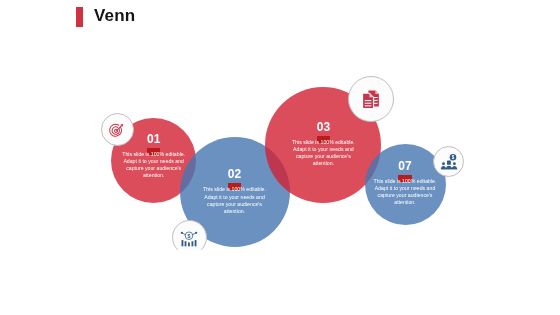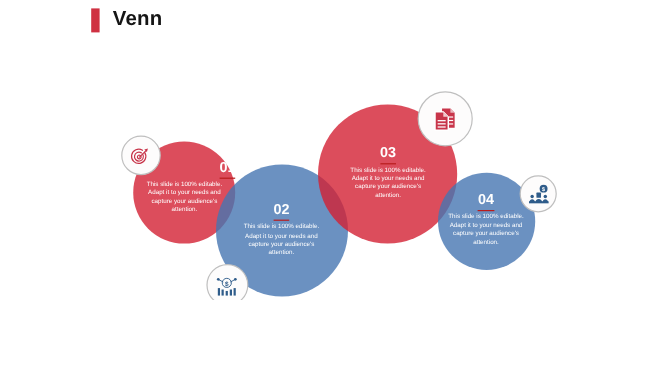--- a/index.html
+++ b/index.html
@@ -5,49 +5,49 @@
   html,body{margin:0;padding:0;}
   body{width:560px;height:315px;overflow:hidden;background:#ffffff;
        font-family:"Liberation Sans",sans-serif;}
   .slide{position:relative;width:560px;height:250px;background:#fff;overflow:hidden;}
   .title-bar{position:absolute;left:76px;top:7px;width:7px;height:20px;background:#cf3142;}
   .title{position:absolute;left:94px;top:6px;font-size:17px;font-weight:bold;color:#151515;letter-spacing:.2px;}
   .circle{position:absolute;border-radius:50%;}
   .c-red{background:rgba(211,33,51,.80);}
   .c-blue{background:rgba(70,118,178,.80);}
   .num{position:absolute;left:0;right:0;text-align:center;color:#fff;font-size:12px;font-weight:bold;line-height:1;}
-  .num i{font-style:normal;border-bottom:1px solid #b91c1c;padding-bottom:2px;}
+  .num i{font-style:normal;border-bottom:7px solid #b91c1c;padding-bottom:2px;}
   .body-txt{position:absolute;text-align:center;color:#fff;font-size:5.2px;line-height:7.3px;}
   .icon-circle{position:absolute;border-radius:50%;background:#fdfcfc;border:1px solid #bfbfbf;}
   .icon-circle svg{position:absolute;left:50%;top:50%;transform:translate(-50%,-50%);}
 </style>
 </head>
 <body>
 
 <div class="slide">
   <div class="title-bar"></div>
   <div class="title">Venn</div>
 
   <div class="circle c-red" style="left:111.2px;top:117.5px;width:85px;height:85px;">
-    <div class="num" style="top:15px;text-align:right;"><i>01</i></div>
+    <div class="num" style="top:15px;"><i>01</i></div>
     <div class="body-txt" style="left:10px;right:10px;top:33px;">This slide is 100% editable. Adapt it to your needs and capture your audience's attention.</div>
   </div>
 
   <div class="circle c-blue" style="left:179.5px;top:137.3px;width:110px;height:110px;text-decoration:underline;">
     <div class="num" style="top:31px;"><i>02</i></div>
     <div class="body-txt" style="left:22px;right:22px;top:49px;">This slide is 100% editable. Adapt it to your needs and capture your audience's attention.</div>
   </div>
 
   <div class="circle c-red" style="left:265.4px;top:86.5px;width:116px;height:116px;">
     <div class="num" style="top:34px;"><i>03</i></div>
     <div class="body-txt" style="left:26px;right:26px;top:52px;">This slide is 100% editable. Adapt it to your needs and capture your audience's attention.</div>
   </div>
 
   <div class="circle c-blue" style="left:364.5px;top:143.5px;width:81px;height:81px;">
-    <div class="num" style="top:16px;"><i>04</i></div>
+    <div class="num" style="top:16px;"><i>07</i></div>
     <div class="body-txt" style="left:8px;right:8px;top:34px;">This slide is 100% editable. Adapt it to your needs and capture your audience's attention.</div>
   </div>
 
   <div class="icon-circle" style="left:100.5px;top:113px;width:31px;height:31px;">
     <svg width="17" height="17" viewBox="0 0 32 32">
       <g fill="none" stroke="#c8354a" stroke-width="1.9" stroke-linecap="round">
         <path d="M22.6 10.2a11.2 11.2 0 1 1-3.3-3.2"></path>
         <path d="M19.6 13.2a7 7 0 1 1-2.1-2.1"></path>
         <path d="M16.7 16.1a2.9 2.9 0 1 1-.85-.9"></path>
       </g>

